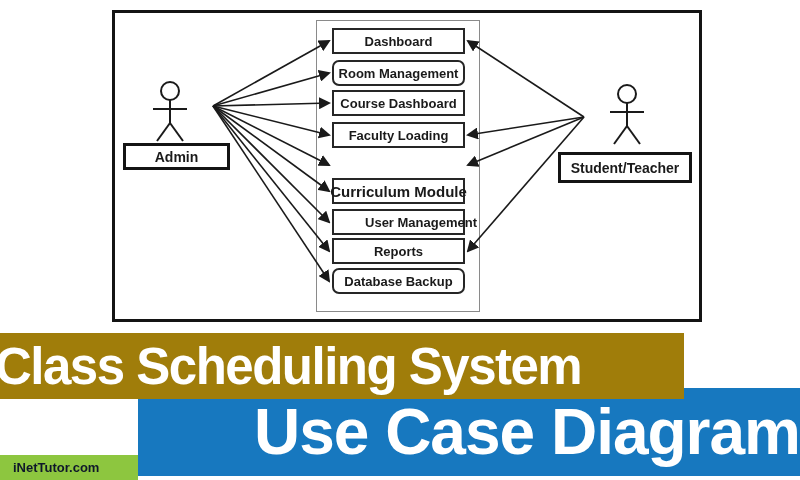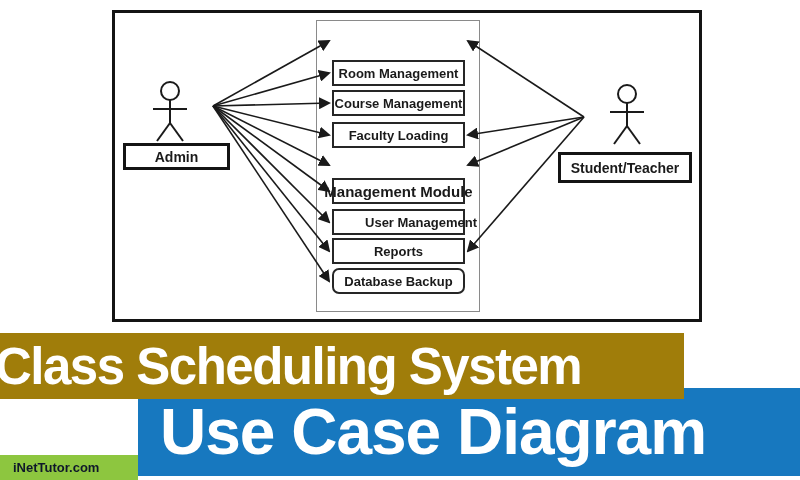--- a/index.html
+++ b/index.html
@@ -36,21 +36,21 @@
     position:absolute;left:0;top:333px;width:656px;height:66px;z-index:3;
     overflow:visible;
     padding-left:28px;
   }
   .banner-title span{
     position:absolute;left:-5px;top:0;line-height:68px;white-space:nowrap;
     font-size:51px;font-weight:bold;letter-spacing:-1.5px;color:#ffffff;
   }
   .banner-subtitle{
     position:absolute;left:138px;top:388px;width:662px;height:88px;z-index:2;
-    display:flex;align-items:center;justify-content:flex-start;
+    display:flex;align-items:center;justify-content:flex-end;
   }
   .banner-subtitle span{
     padding-left:22px;white-space:nowrap;
     font-size:64px;font-weight:bold;letter-spacing:-1px;color:#ffffff;
   }
   .watermark{
     position:absolute;left:0;top:455px;width:138px;height:25px;z-index:4;
     display:flex;align-items:center;
   }
   .watermark span{
@@ -108,20 +108,21 @@
   <div class="banner-title" style="background: rgb(160, 125, 10);">
     <span>Class Scheduling System</span>
   </div>
   <div class="banner-subtitle" style="background: rgb(23, 120, 191);">
     <span>Use Case Diagram</span>
   </div>
   <div class="watermark" style="background: rgb(141, 198, 63);">
     <span>iNetTutor.com</span>
   </div>
 
-    <div class="usecase" style="top: 60px;">Room Management</div>
-    <div class="usecase" style="top: 90px;">Course Management</div>
+<div class="usecase" style="top: 28px;">Dashboard</div>
+    <div class="usecase" style="top: 60px; border-radius: 7px;">Room Management</div>
+    <div class="usecase" style="top: 90px;">Course Dashboard</div>
     <div class="usecase" style="top: 122px;">Faculty Loading</div>
-    <div class="usecase emphasis" style="top: 178px;">Management Module</div>
+    <div class="usecase emphasis" style="top: 178px;">Curriculum Module</div>
     <div class="usecase" style="top: 209px; padding-left: 45px;">User Management</div>
     <div class="usecase" style="top: 238px;">Reports</div>
     <div class="usecase" style="top: 268px; border-radius: 7px;">Database Backup</div>
   </div>
 
 </body></html>

